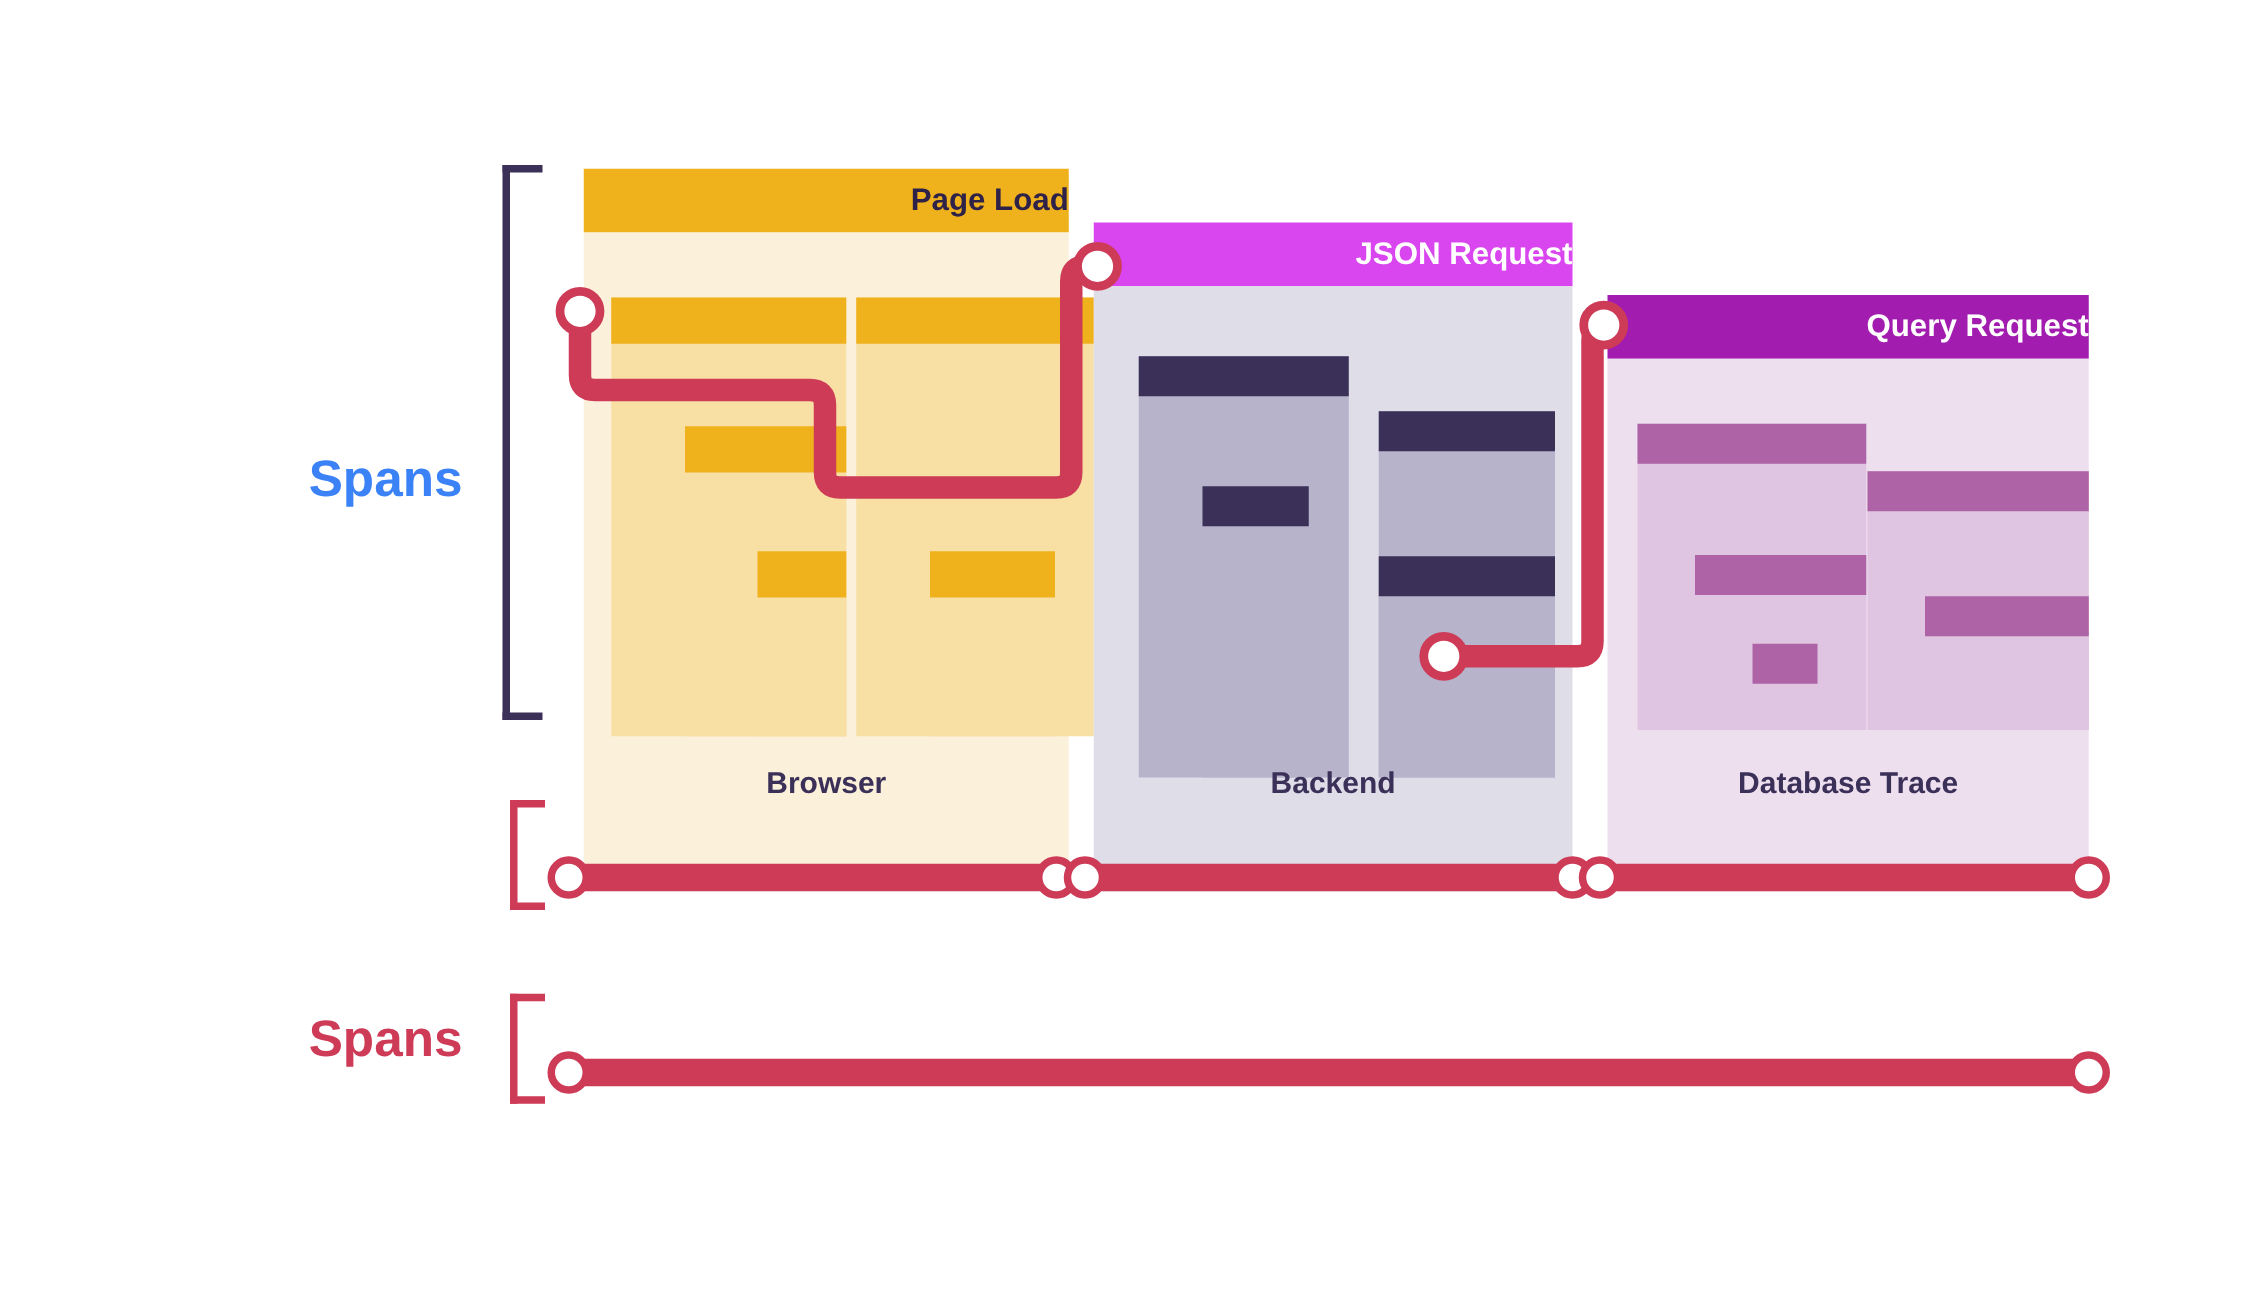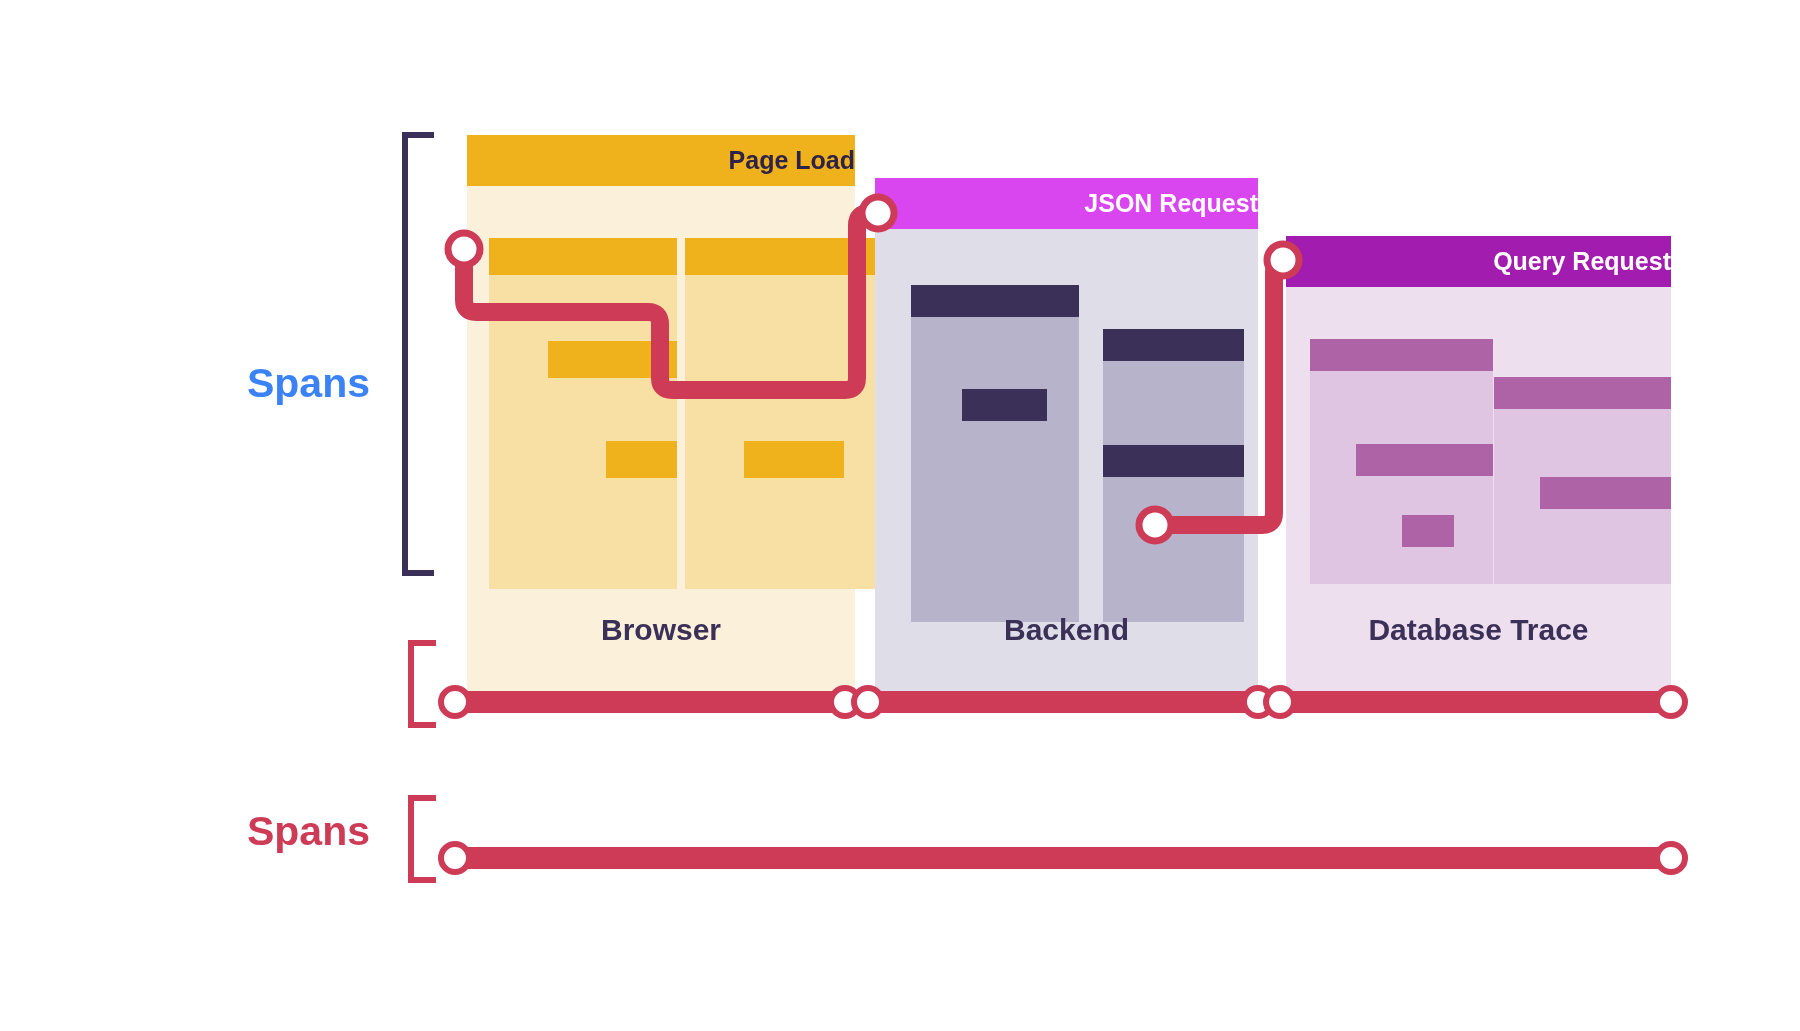--- a/index.html
+++ b/index.html
@@ -147,21 +147,21 @@
     top: 51px;
     width: 385px;
     height: 426px;
     background: #EEDFEF;
   }
 
   
   .service-name {
     position: absolute;
     top: 613px;
-    font-size: 30px;
+    font-size: 24px;
     font-weight: bold;
     color: #3B3058;
     text-align: center;
     white-space: nowrap;
   }
   #name-browser  { left: 467px; width: 388px; }
   #name-backend  { left: 875px; width: 383px; }
   #name-database { left: 1286px; width: 385px; }
 
   

